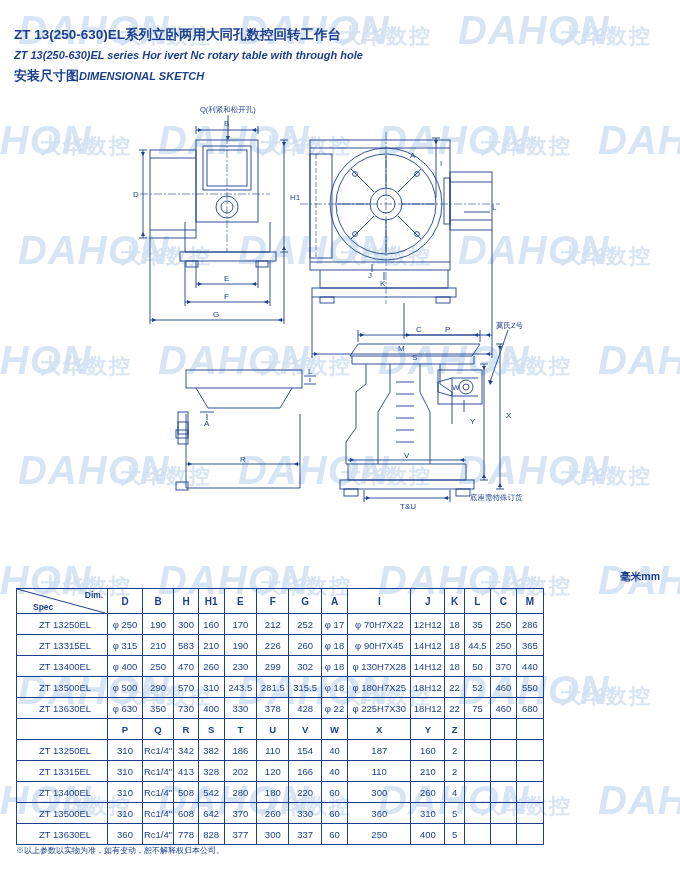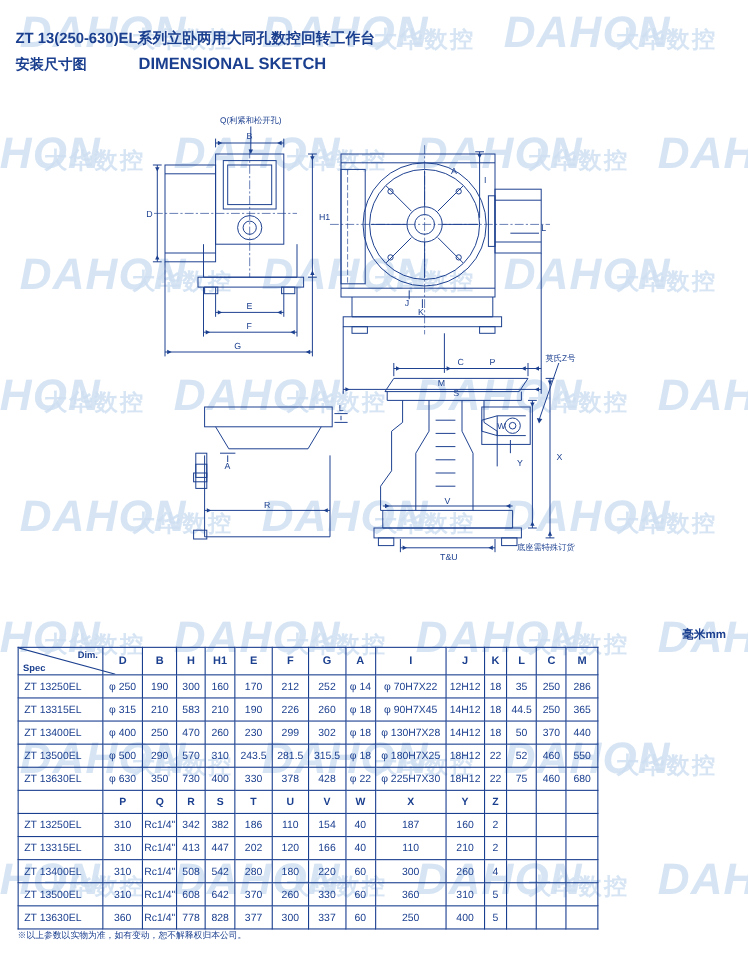--- a/index.html
+++ b/index.html
@@ -64,21 +64,21 @@
     margin-top: 5px;
     white-space: nowrap;
   }
   .hdr .l3 {
     font-size: 13px;
     font-weight: bold;
     color: #1b3f8f;
     margin-top: 6px;
     white-space: nowrap;
   }
-  .hdr .l3 .en { font-size: 15px; padding-left: 47px; }
+  .hdr .l3 .en { font-style: italic; font-size: 11px; }
 
   
   .draw {
     position: absolute;
     left: 0;
     top: 92px;
     width: 624px;
     height: 470px;
     z-index: 3;
   }
@@ -119,38 +119,38 @@
     font-size: 9.5px;
     text-align: center;
     height: 20px;
     padding: 0 1px;
     font-weight: normal;
     white-space: nowrap;
   }
   table.spec th { font-weight: bold; font-size: 10px; }
   table.spec td.model, table.spec th.model {
     text-align: left;
-    padding-left: 5px;
+    padding-left: 22px;
     width: 88px;
   }
   .corner {
     position: relative;
     padding: 0 !important;
     height: 24px !important;
   }
   .corner .dimn {
     position: absolute;
     right: 4px;
     top: 1px;
     font-size: 8.5px;
     font-weight: bold;
   }
   .corner .spc {
     position: absolute;
-    left: 4px;
+    left: 16px;
     bottom: 1px;
     font-size: 8.5px;
     font-weight: bold;
   }
   .corner svg {
     position: absolute;
     left: 0; top: 0;
   }
   .footnote {
     position: absolute;
@@ -224,20 +224,21 @@
     <div class="wm wm-cn" style="left:40px; top:792px;">大华数控</div>
     <div class="wm wm-en" style="left:158px; top:778px;">DAHON</div>
     <div class="wm wm-cn" style="left:260px; top:792px;">大华数控</div>
     <div class="wm wm-en" style="left:378px; top:778px;">DAHON</div>
     <div class="wm wm-cn" style="left:480px; top:792px;">大华数控</div>
     <div class="wm wm-en" style="left:598px; top:778px;">DAHON</div>
   </div>
 
   <div class="hdr">
     <div class="l1">ZT 13(250-630)EL系列立卧两用大同孔数控回转工作台</div>
+    <div class="l2">ZT 13(250-630)EL series Hor ivert  Nc rotary table with through hole</div>
     <div class="l3">
       <span>安装尺寸图</span><span class="en">DIMENSIONAL SKETCH</span>
     </div>
   </div>
 
   <div class="draw">
     <svg width="680" height="470" viewBox="0 0 680 470" xmlns="http://www.w3.org/2000/svg">
       <g stroke="#1b3f8f" fill="none" stroke-width="0.9" font-family="Liberation Sans, sans-serif" font-size="8">
 
         <text x="200" y="20" fill="#1b3f8f" stroke="none" font-size="7.5">Q(利紧和松开孔)</text>
@@ -500,21 +501,21 @@
     <tbody>
       <tr>
         <td class="model">ZT 13250EL</td>
         <td>φ 250</td>
         <td>190</td>
         <td>300</td>
         <td>160</td>
         <td>170</td>
         <td>212</td>
         <td>252</td>
-        <td>φ 14</td>
+        <td>φ 17</td>
         <td>φ 70H7X22</td>
         <td>12H12</td>
         <td>18</td>
         <td>35</td>
         <td>250</td>
         <td>286</td>
       </tr>
       <tr>
         <td class="model">ZT 13315EL</td>
         <td>φ 315</td>
@@ -617,21 +618,21 @@
         <td>2</td>
         <td></td>
         <td></td>
         <td></td>
       </tr>
       <tr>
         <td class="model">ZT 13315EL</td>
         <td>310</td>
         <td>Rc1/4"</td>
         <td>413</td>
-        <td>447</td>
+        <td>328</td>
         <td>202</td>
         <td>120</td>
         <td>166</td>
         <td>40</td>
         <td>110</td>
         <td>210</td>
         <td>2</td>
         <td></td>
         <td></td>
         <td></td>

